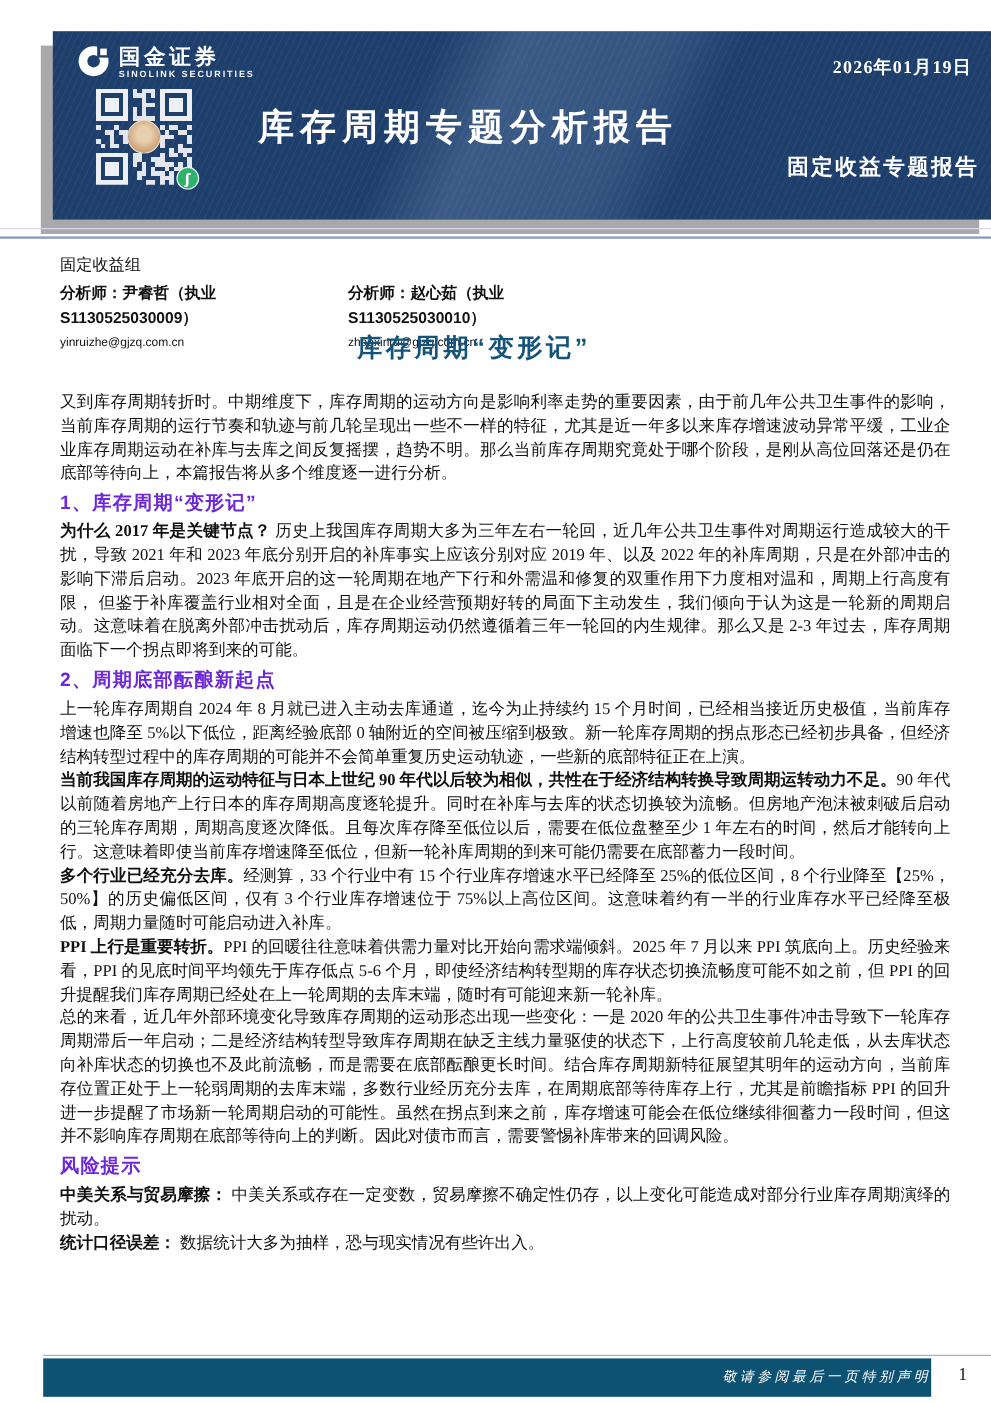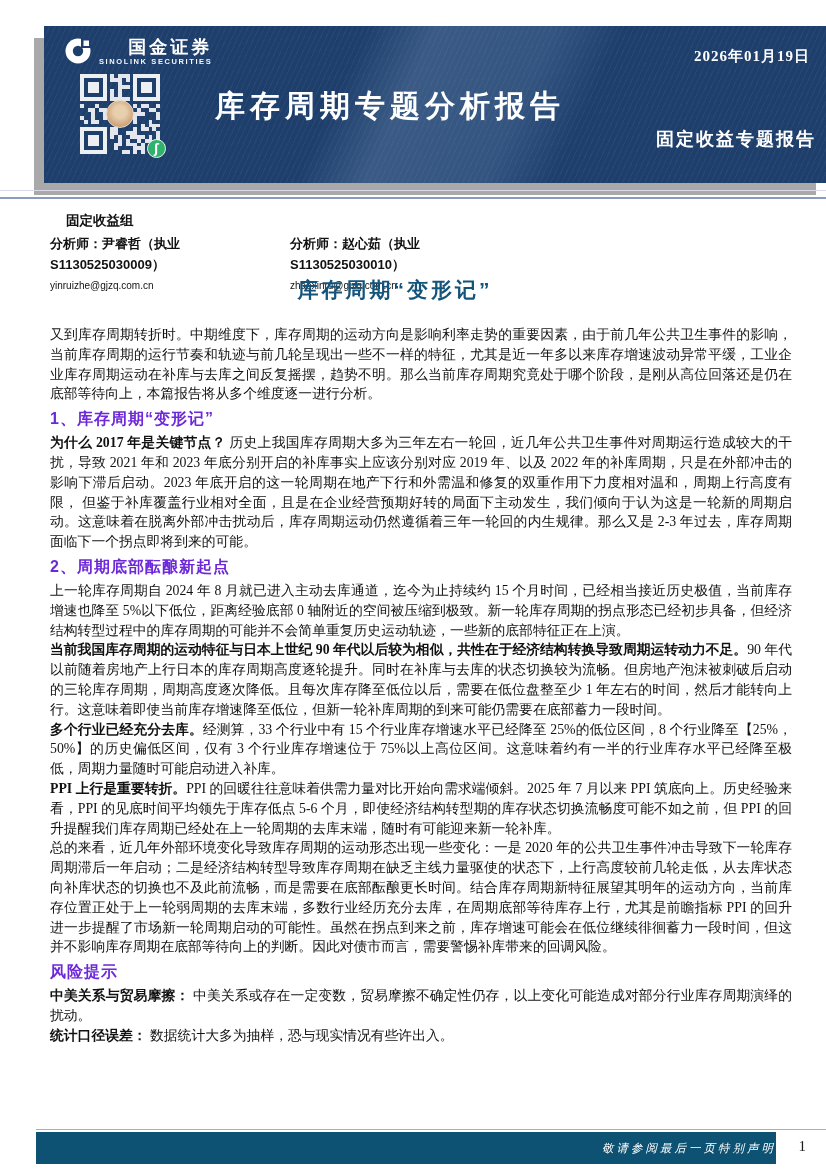--- a/index.html
+++ b/index.html
@@ -9,21 +9,21 @@
 
   
   .banner { position:absolute; left:44px; top:26px; width:782px; height:157px;
             background:
               linear-gradient(115deg, rgba(255,255,255,0) 38%, rgba(160,190,225,0.22) 46%, rgba(150,182,220,0.18) 60%, rgba(255,255,255,0) 68%),
               repeating-linear-gradient(115deg, rgba(255,255,255,0.045) 0 1px, rgba(255,255,255,0) 1px 5px),
               #1e3f6c;
             box-shadow:-10px 12px 0 #a9a9a9; color:#fff; }
   .brand { position:absolute; left:20px; top:11px; display:flex; align-items:flex-start; }
   .logo { width:28px; height:28px; display:inline-block; }
-  .brand-text { margin-left:7px; display:flex; flex-direction:column; font-family:"Liberation Sans","DejaVu Sans",sans-serif;align-items:flex-end; }
+  .brand-text { margin-left:7px; display:flex; flex-direction:column; font-family:"Liberation Sans","DejaVu Sans",sans-serif; }
   .brand-cn { font-size:18px; font-weight:bold; letter-spacing:3px; line-height:20px; }
   .brand-en { font-size:7.5px; letter-spacing:1.6px; font-weight:bold; opacity:.95; }
   .banner-date { position:absolute; right:16px; top:21px; font-size:15px; font-weight:bold; letter-spacing:1px; }
   .banner-title { position:absolute; left:0; right:0; top:60px; text-align:center; transform:translateX(-45px);
                   font-family:Liberation Mono, monospace; font-size:30px; font-weight:bold; letter-spacing:5px; }
   .report-type { position:absolute; right:10px; top:101px; font-family:"Liberation Sans","DejaVu Sans",sans-serif;
                  font-size:18px; font-weight:bold; letter-spacing:2px; }
   .report-cat  { position:absolute; right:10px; top:129px; font-family:"Liberation Sans","DejaVu Sans",sans-serif;
                  font-size:11.5px; letter-spacing:2px; opacity:.95;margin-top:48px; }
   .qr { position:absolute; left:36px; top:48px; width:80px; height:80px; }
@@ -34,21 +34,21 @@
   .wechat { position:absolute; right:-6px; bottom:-4px; width:19px; height:19px; border-radius:50%;
             background:#2fb26b; border:1.5px solid #e9f7ef; color:#fff; font-size:12px; font-weight:bold;
             display:flex; align-items:center; justify-content:center; font-family:"DejaVu Sans",sans-serif; }
 
   
   .sep-light { position:absolute; left:0; top:190px; width:826px; border-top:1px solid #d9d9ec; }
   .sep-blue  { position:absolute; left:0; top:197px; width:826px; border-top:2px solid #8a9cbe; }
 
   
   .analysts { position:absolute; left:50px; top:212px; font-family:"Liberation Sans","DejaVu Sans",sans-serif; }
-  .analysts .group { font-size:13.5px; font-weight:bold; margin-bottom:3px;margin-left:16px; }
+  .analysts .group { font-size:13.5px; font-weight:normal; margin-bottom:3px; }
   .analysts .row { display:flex; }
   .analysts .col { width:240px; }
   .analysts .role { font-size:13px; font-weight:600; line-height:21px; }
   .analysts .email { font-size:10px; line-height:21px; }
 
   
   .doc-title { position:absolute; left:0; width:790px; top:276px; text-align:center;
                font-family:"Liberation Sans","DejaVu Sans",sans-serif;
                font-size:21px; font-weight:bold; color:#14537a; letter-spacing:3px; }
 

